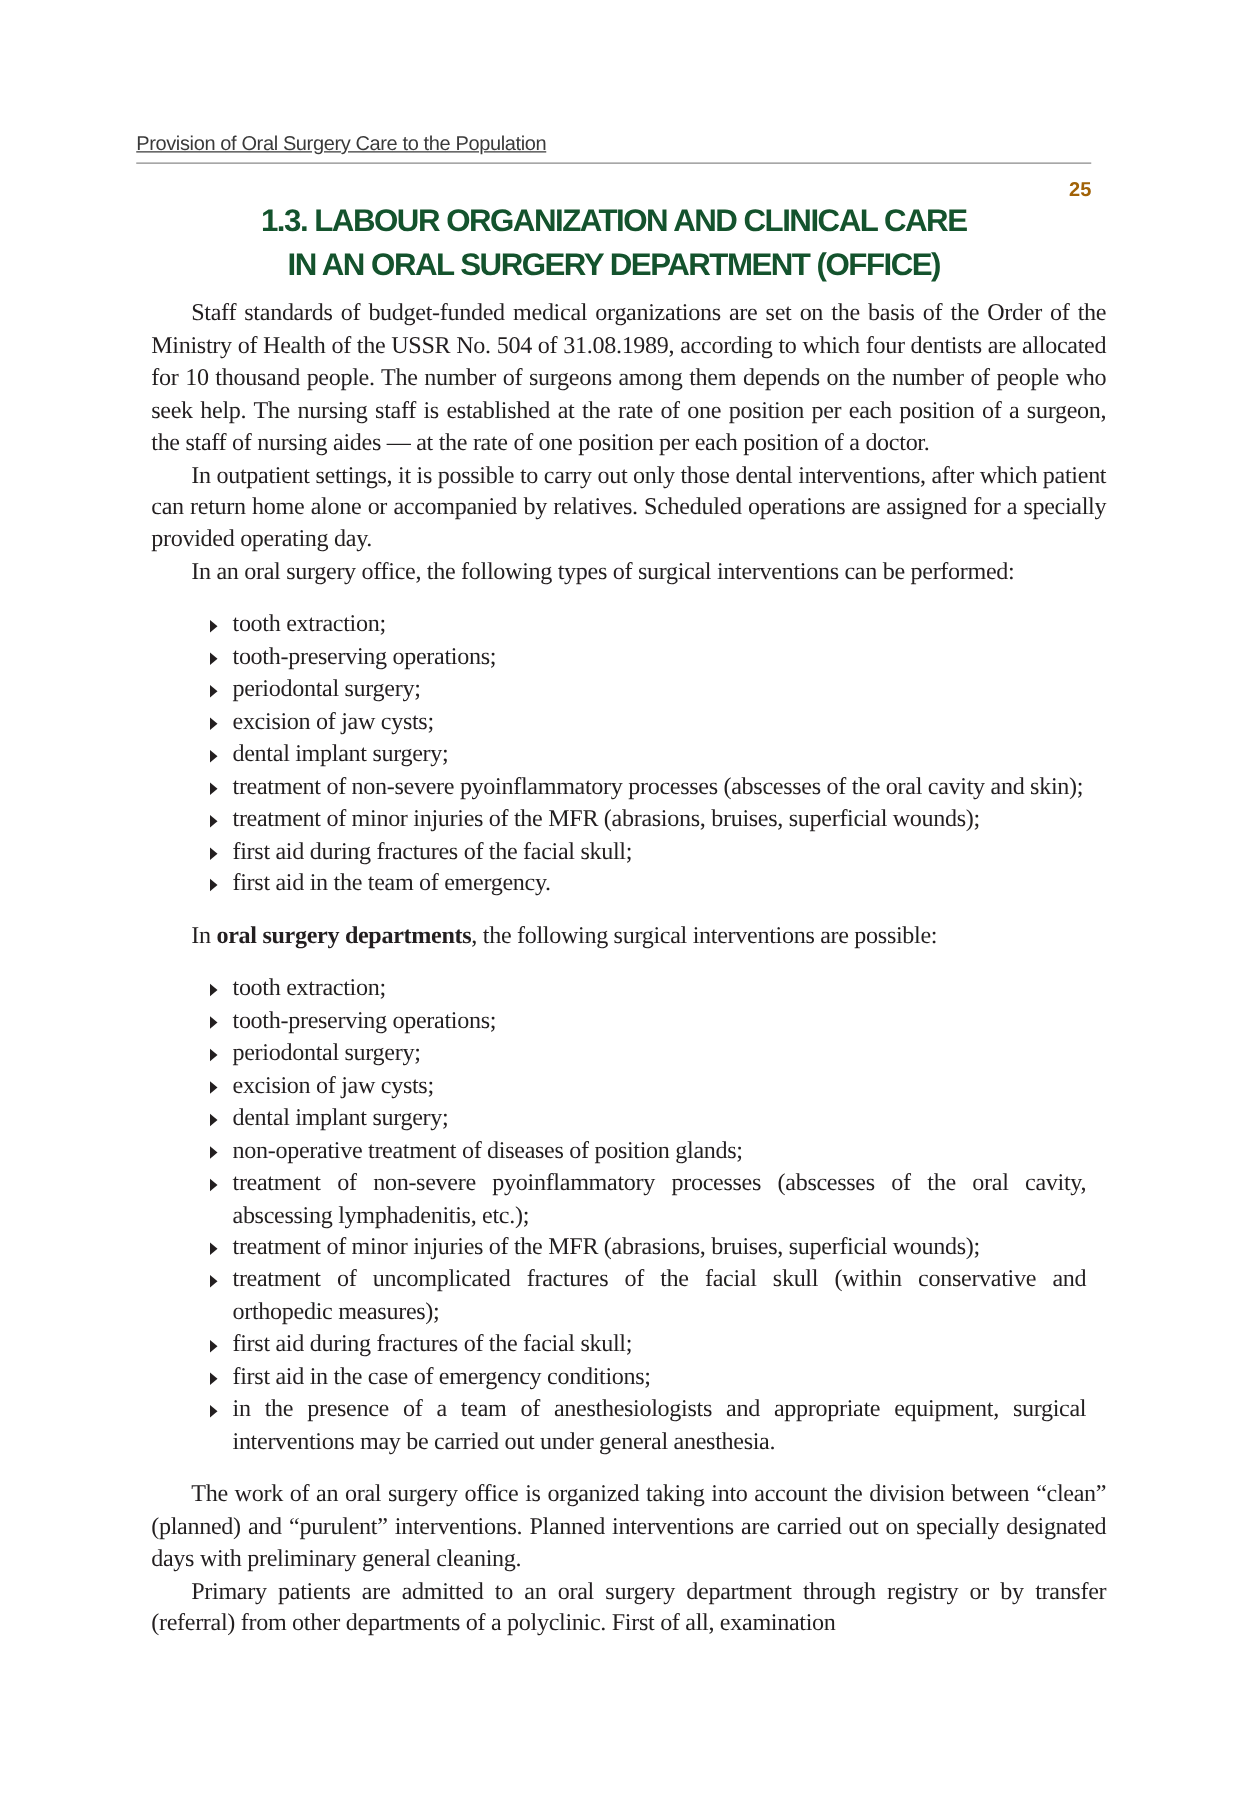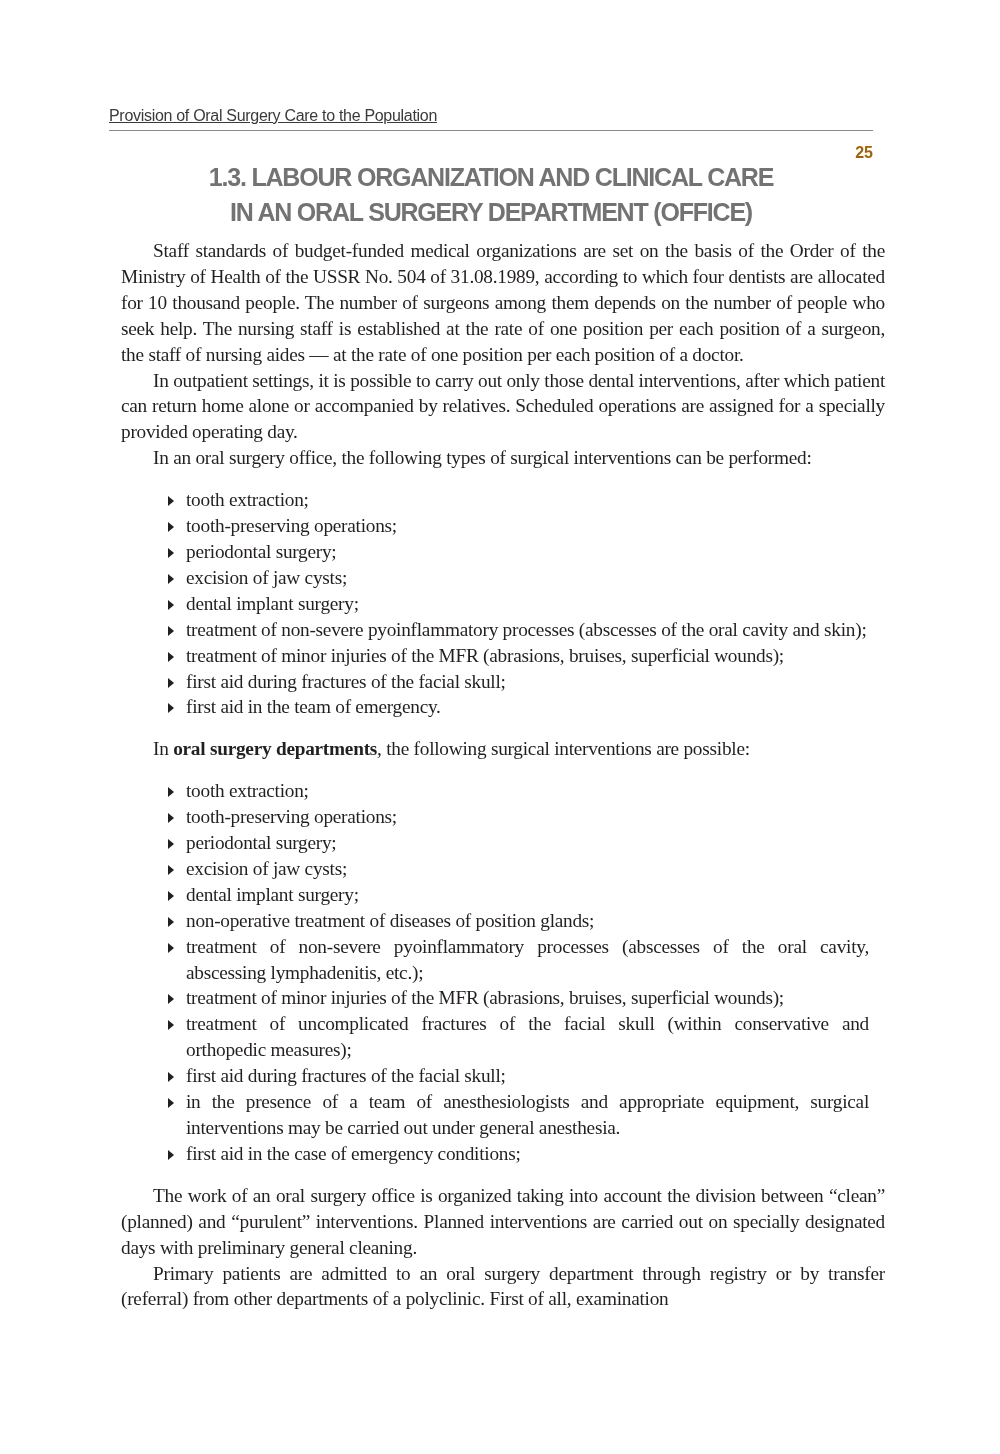--- a/index.html
+++ b/index.html
@@ -9,21 +9,21 @@
     position: absolute; top: 106px; left: 0; width: 764px; height: 24px;
     border-bottom: 1.5px solid #8a8a8a;
     font-family: "Liberation Sans", sans-serif; font-size: 16px; color: #3a3a3a;
     transform-origin: left top;
   }
   .running-head .title { position: absolute; left: 0; top: 1px; letter-spacing: -0.3px; text-decoration: underline; }
   .running-head .num { position: absolute; right: 0; top: 1px; font-weight: bold; color: #a16207; margin-top: 37px; }
   .heading {
     position: absolute; top: 160px; left: 0; width: 764px; text-align: center;
     font-family: "Liberation Sans", sans-serif; font-weight: bold; font-size: 25px;
-    line-height: 35px; letter-spacing: -1.2px; color: #737373;
+    line-height: 35px; letter-spacing: -1.2px; color: #14532d;
   }
   .body {
     position: absolute; top: 238px; left: 12px; width: 764px;
     font-family: "Liberation Serif", serif; font-size: 19.3px; line-height: 25.9px;
     text-align: justify; letter-spacing: -0.25px;
   }
   .body p { margin: 0; text-indent: 32px; }
   .body p.noindent { text-indent: 0; padding-left: 32px; margin-top: 16px; }
   ul.bullets { list-style: none; margin: 16px; padding: 0 0 0 49px; }
   ul.bullets li { position: relative; text-align: justify; }
@@ -72,20 +72,20 @@
       <li><span class="marker"></span><span>tooth extraction;</span></li>
       <li><span class="marker"></span><span>tooth-preserving operations;</span></li>
       <li><span class="marker"></span><span>periodontal surgery;</span></li>
       <li><span class="marker"></span><span>excision of jaw cysts;</span></li>
       <li><span class="marker"></span><span>dental implant surgery;</span></li>
       <li><span class="marker"></span><span>non-operative treatment of diseases of position glands;</span></li>
       <li><span class="marker"></span><span>treatment of non-severe pyoinflammatory processes (abscesses of the oral cavity, abscessing lymphadenitis, etc.);</span></li>
       <li><span class="marker"></span><span>treatment of minor injuries of the MFR (abrasions, bruises, superficial wounds);</span></li>
       <li><span class="marker"></span><span>treatment of uncomplicated fractures of the facial skull (within conservative and orthopedic measures);</span></li>
       <li><span class="marker"></span><span>first aid during fractures of the facial skull;</span></li>
+      <li><span class="marker"></span><span>first aid in the case of emergency conditions;</span></li>
       <li><span class="marker"></span><span>in the presence of a team of anesthesiologists and appropriate equipment, surgical interventions may be carried out under general anesthesia.</span></li>
-      <li><span class="marker"></span><span>first aid in the case of emergency conditions;</span></li>
     </ul>
 
     <p>The work of an oral surgery office is organized taking into account the division between “clean” (planned) and “purulent” interventions. Planned interventions are carried out on specially designated days with preliminary general cleaning.</p>
     <p>Primary patients are admitted to an oral surgery department through registry or by transfer (referral) from other departments of a polyclinic. First of all, examination</p>
   </div>
 </div>
 
 </body></html>

